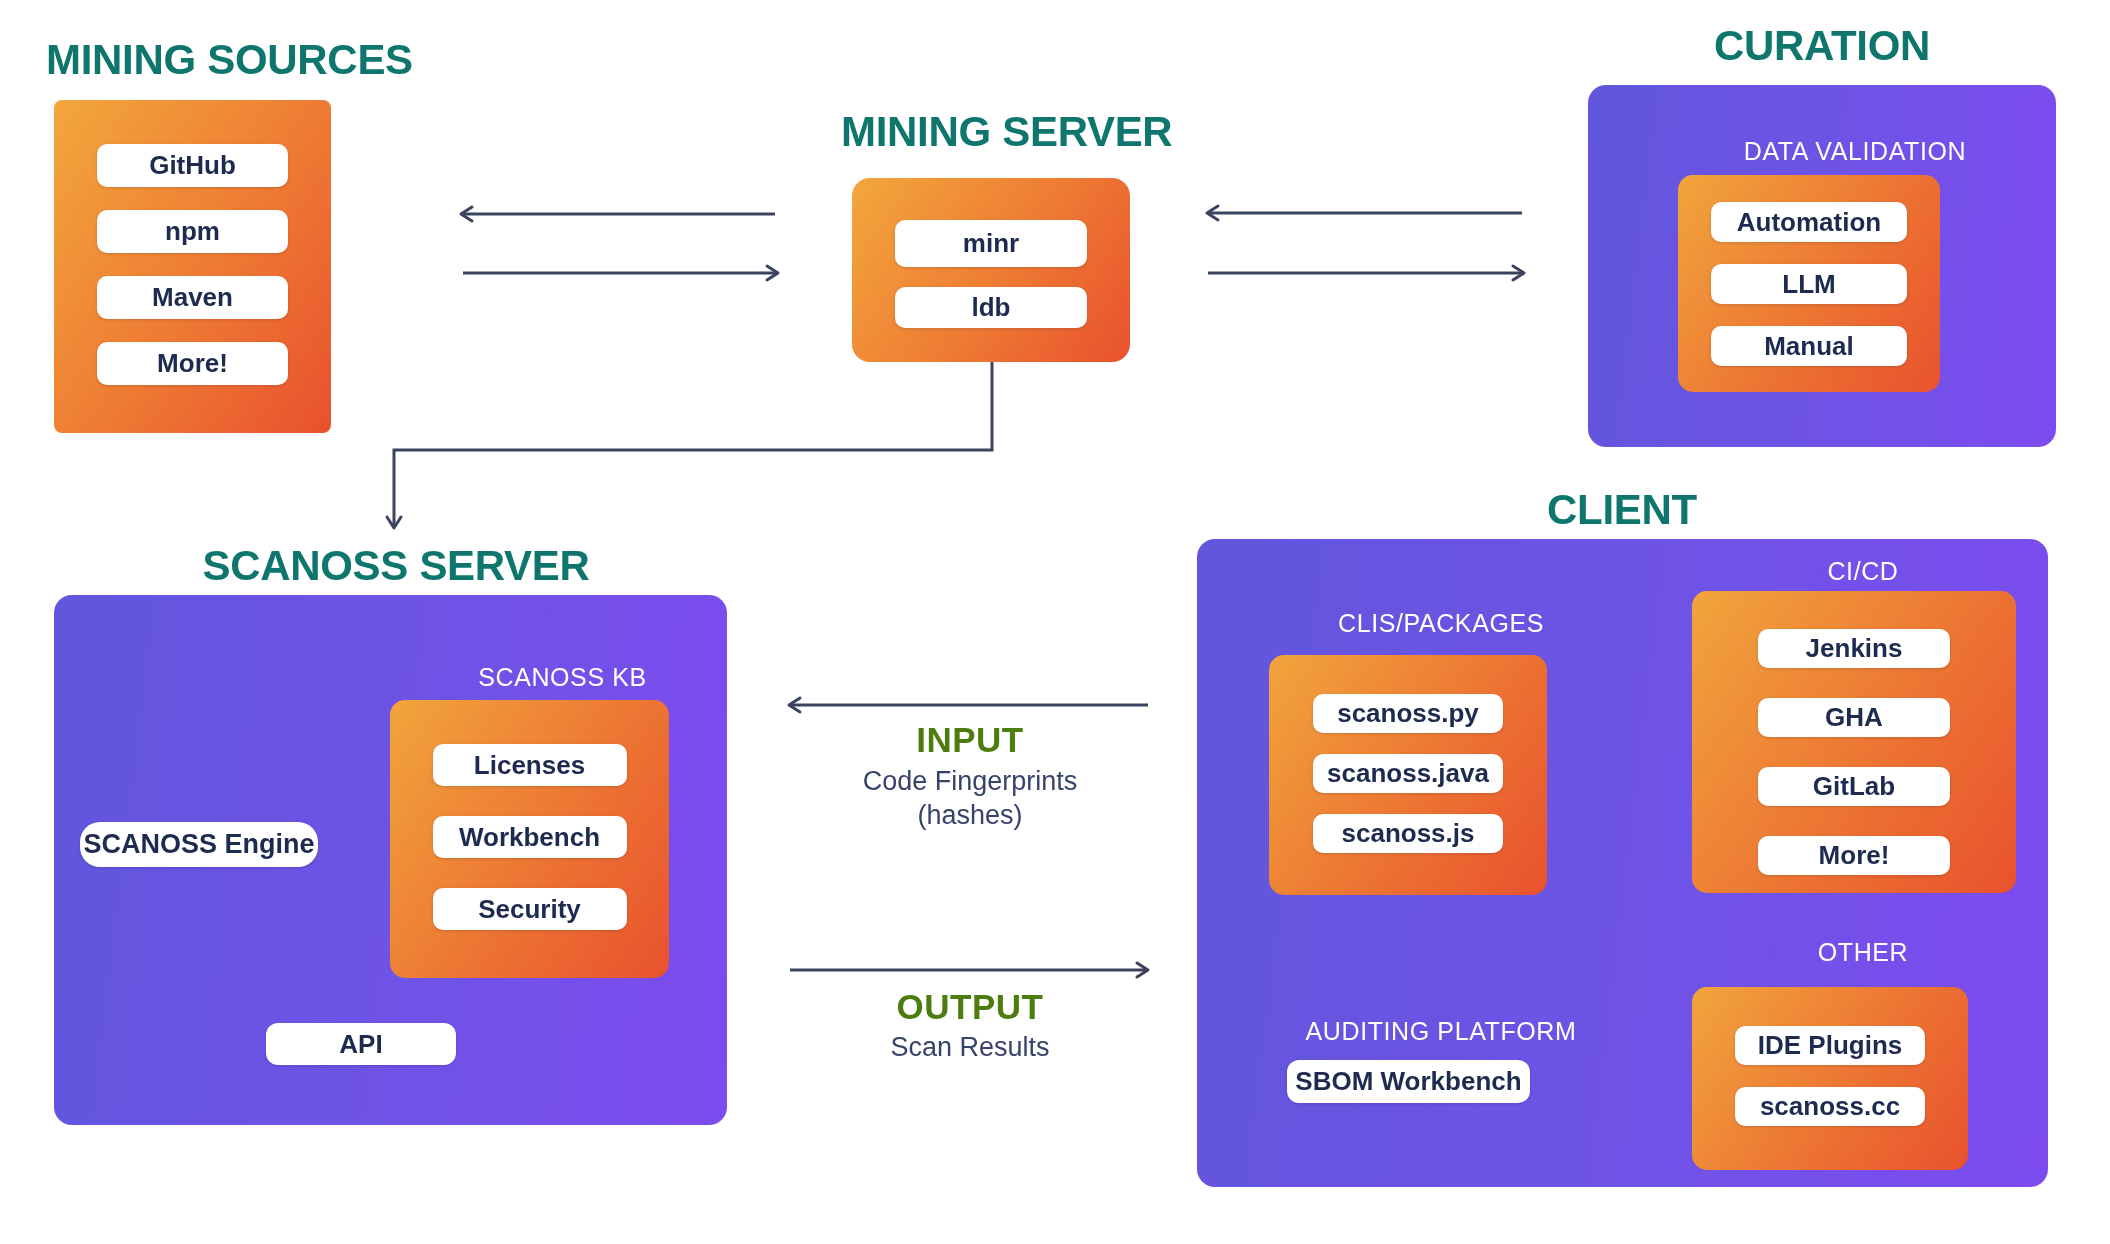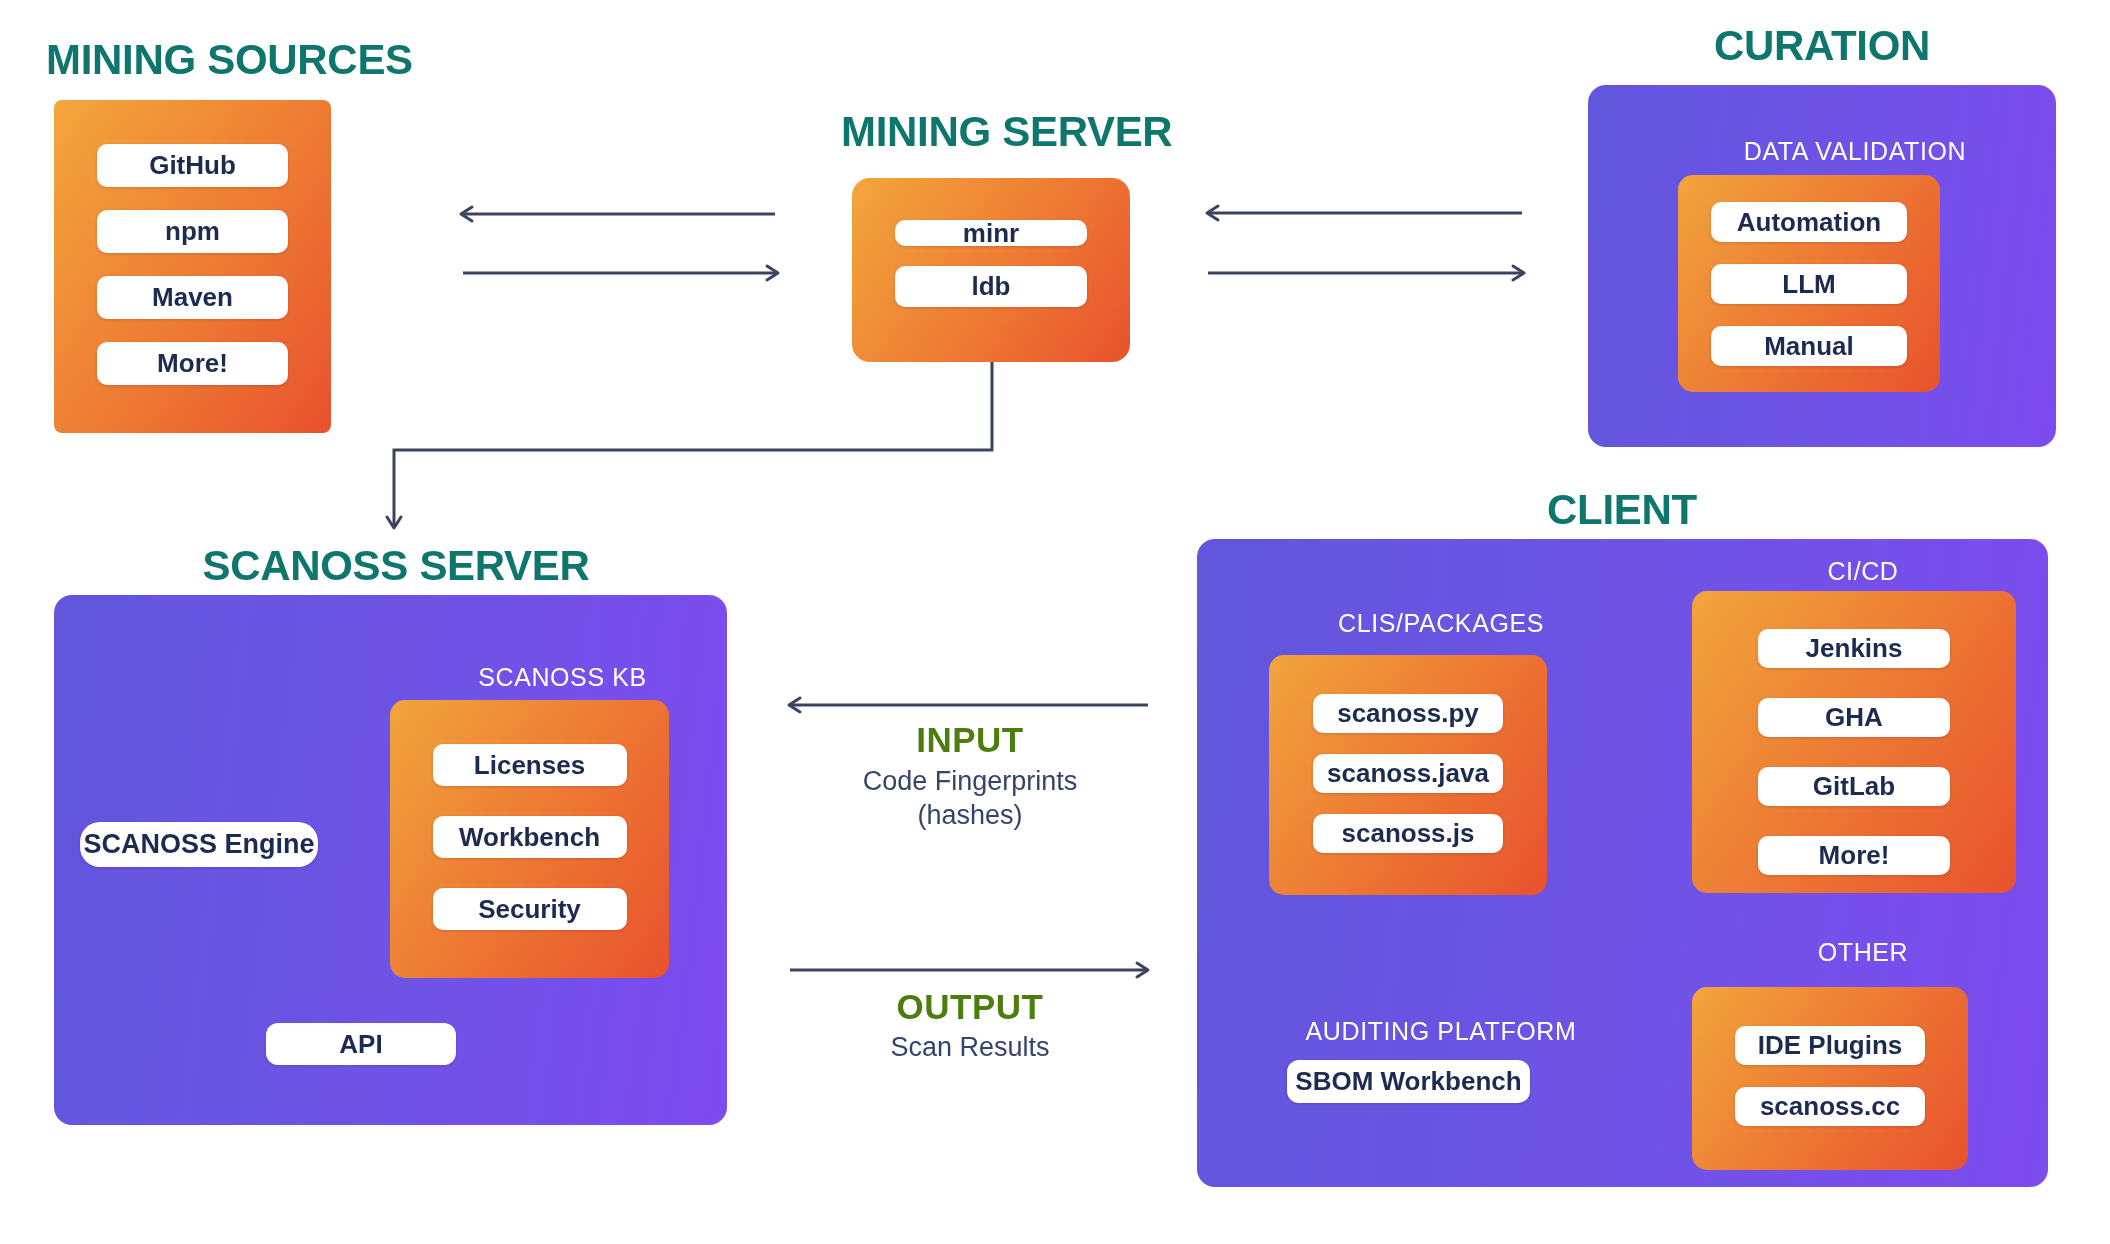--- a/index.html
+++ b/index.html
@@ -76,21 +76,21 @@
   <div class="panel-orange stack" style="left:54px;top:100px;width:277px;height:333px;padding-top:44px;gap:23px;box-sizing:border-box;">
     <div class="pill" style="width:191px;height:43px;">GitHub</div>
     <div class="pill" style="width:191px;height:43px;">npm</div>
     <div class="pill" style="width:191px;height:43px;">Maven</div>
     <div class="pill" style="width:191px;height:43px;">More!</div>
   </div>
 
   <div class="section-title tcenter" style="left:841px;top:108px;width:300px;">MINING SERVER</div>
 
   <div class="panel-orange stack" style="left:852px;top:178px;width:278px;height:184px;padding-top:42px;gap:20px;box-sizing:border-box;border-radius:18px;">
-    <div class="pill" style="width:192px;height:26px;">minr</div>
+    <div class="pill" style="width:192px;height:47px;">minr</div>
     <div class="pill" style="width:192px;height:41px;">ldb</div>
   </div>
 
   <div class="section-title tcenter" style="left:1672px;top:22px;width:300px;">CURATION</div>
 
   <div class="panel-purple" style="left:1588px;top:85px;width:468px;height:362px;">
     <div class="sub-label" style="left:0;top:52px;width:100%;">DATA VALIDATION</div>
     <div class="inner-orange stack" style="left:90px;top:90px;width:262px;height:217px;padding-top:27px;gap:22px;box-sizing:border-box;">
       <div class="pill" style="width:196px;height:40px;">Automation</div>
       <div class="pill" style="width:196px;height:40px;">LLM</div>

